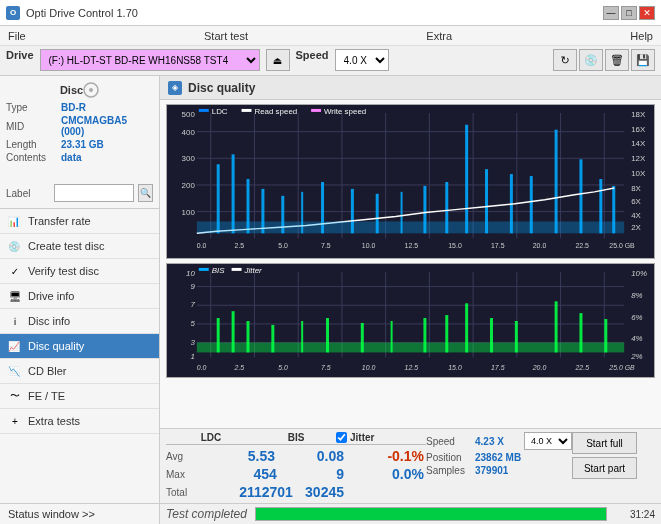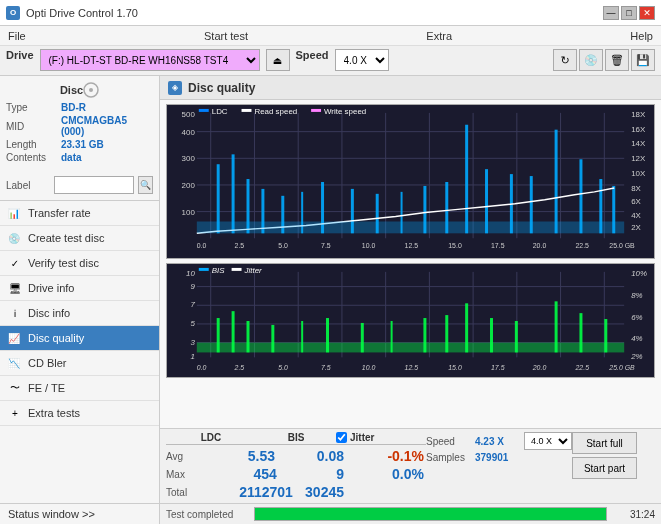--- a/index.html
+++ b/index.html
@@ -35,21 +35,21 @@
     .sidebar { width: 160px; min-width: 160px; background: #f5f5f5; border-right: 1px solid #ccc; display: flex; flex-direction: column; }
     
     
     .disc-panel { background: #f5f5f5; border-bottom: 1px solid #ccc; padding: 6px; }
     .disc-panel-header { display: flex; align-items: center; justify-content: center; margin-bottom: 4px; }
     .disc-panel-title { font-size: 11px; font-weight: bold; color: #333; }
     .disc-icon { width: 16px; height: 16px; }
     .disc-info-row { display: flex; align-items: center; margin-bottom: 2px; }
     .disc-info-label { width: 55px; font-size: 10px; color: #555; }
     .disc-info-value { font-size: 10px; color: #1a6bbf; font-weight: bold; }
-    .disc-label-row { display: flex; align-items: center; margin-top: 13px; gap: 4px; border-radius: 8px; }
+    .disc-label-row { display: flex; align-items: center; margin-top: 21px; gap: 4px; border-radius: 8px; }
     .disc-label-input { height: 18px; font-size: 10px; border: 1px solid #aaa; background: white; width: 80px; padding: 1px 3px; }
     .disc-label-btn { width: 18px; height: 18px; background: #e8e8e8; border: 1px solid #aaa; cursor: pointer; display: flex; align-items: center; justify-content: center; font-size: 9px; }
     
     
     .nav-items { flex: 1; }
     .nav-item { display: flex; align-items: center; padding: 5px 8px; cursor: pointer; border-bottom: 1px solid #e0e0e0; gap: 6px; }
     .nav-item.active { background: #3a7ebf; color: white; }
     .nav-item-icon { width: 14px; height: 14px; display: flex; align-items: center; justify-content: center; font-size: 10px; flex-shrink: 0; }
     .nav-item-label { font-size: 11px; }
     .nav-item.active .nav-item-label { color: white; }
@@ -96,21 +96,21 @@
     .speed-select { height: 18px; font-size: 9px; background: white; border: 1px solid #aaa; padding: 0 2px; min-width: 45px; }
     
     
     .btn-area { display: flex; flex-direction: column; gap: 3px; min-width: 65px; }
     .btn { height: 22px; font-size: 10px; background: #e8e8e8; border: 1px solid #aaa; cursor: pointer; padding: 0 6px; white-space: nowrap; }
     
     
     .progress-bar-area { background: #f0f0f0; border-top: 1px solid #ccc; padding: 3px 6px; display: flex; align-items: center; gap: 8px; }
     .progress-bar-outer { flex: 1; height: 14px; background: #ddd; border: 1px solid #aaa; }
     .progress-bar-inner { height: 100%; background: #00cc44; }
-    .progress-status { font-size: 10px; color: #555; min-width: 80px; }
+    .progress-status { font-size: 12px; color: #555; min-width: 80px; font-style: italic; }
     .progress-time { font-size: 10px; color: #333; min-width: 40px; text-align: right; }
 
     
     .grid-line-v { stroke: #3a3a5a; stroke-width: 1; }
     .grid-line-h { stroke: #3a3a5a; stroke-width: 1; }
   </style>
 </head>
 <body>
 
 <div class="titlebar">
@@ -440,20 +440,24 @@
       </div>
       <div class="speed-pos">
         <div class="speed-row">
           <span class="speed-label">Speed</span>
           <span class="speed-value">4.23 X</span>
           <select class="speed-select">
             <option>4.0 X</option>
           </select>
         </div>
         <div class="speed-row">
+          <span class="speed-label">Position</span>
+          <span class="speed-value">23862 MB</span>
+        </div>
+        <div class="speed-row">
           <span class="speed-label">Samples</span>
           <span class="speed-value">379901</span>
         </div>
       </div>
       <div class="btn-area">
         <button class="btn">Start full</button>
         <button class="btn">Start part</button>
       </div>
     </div>
 

